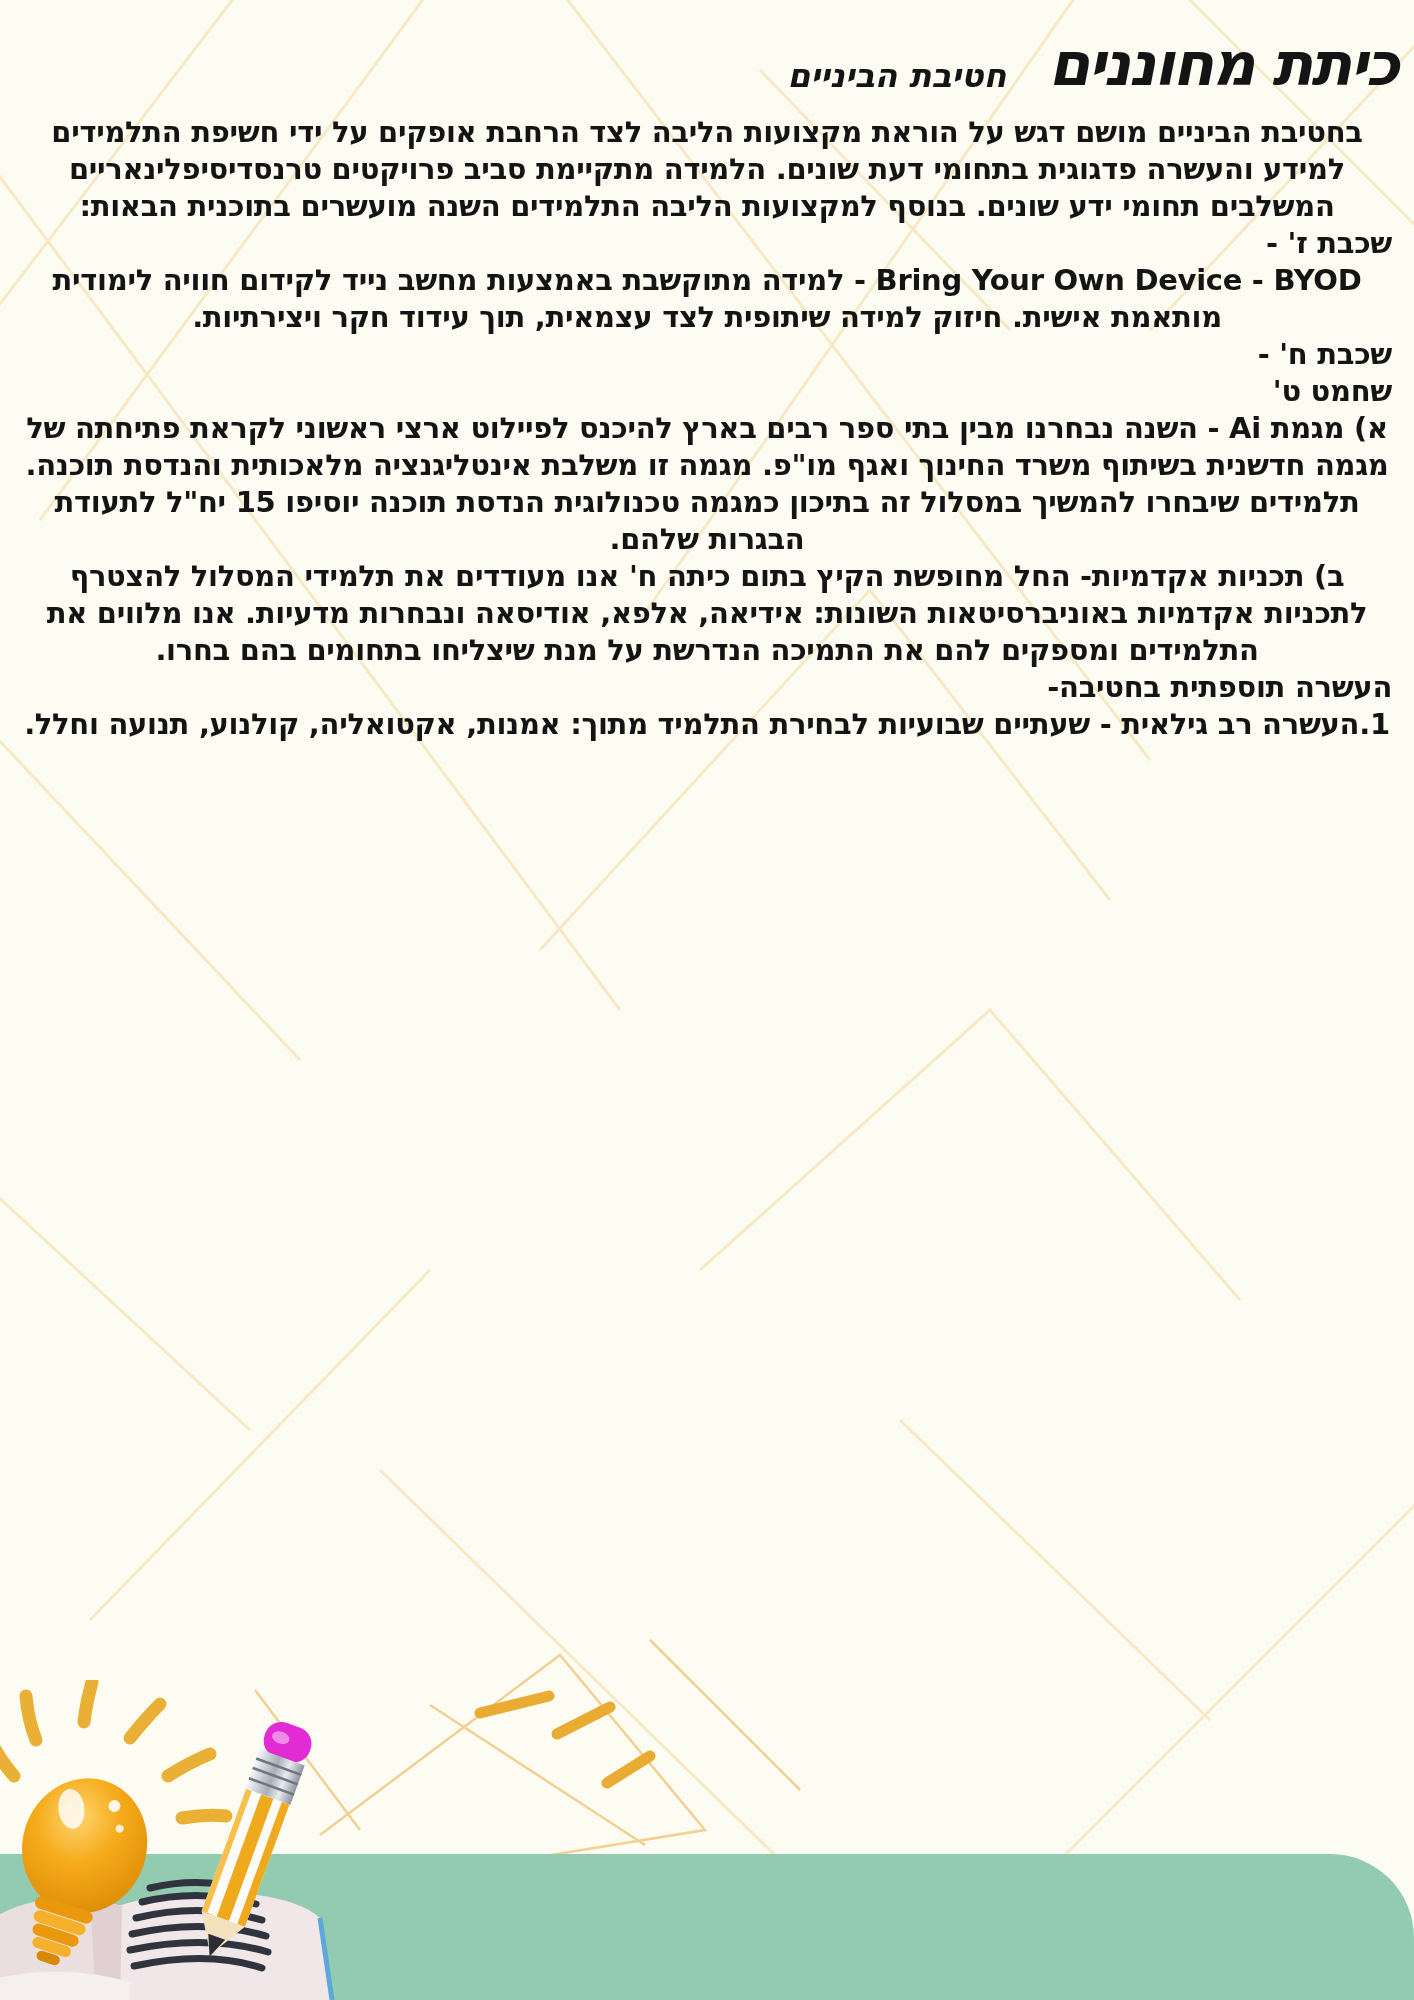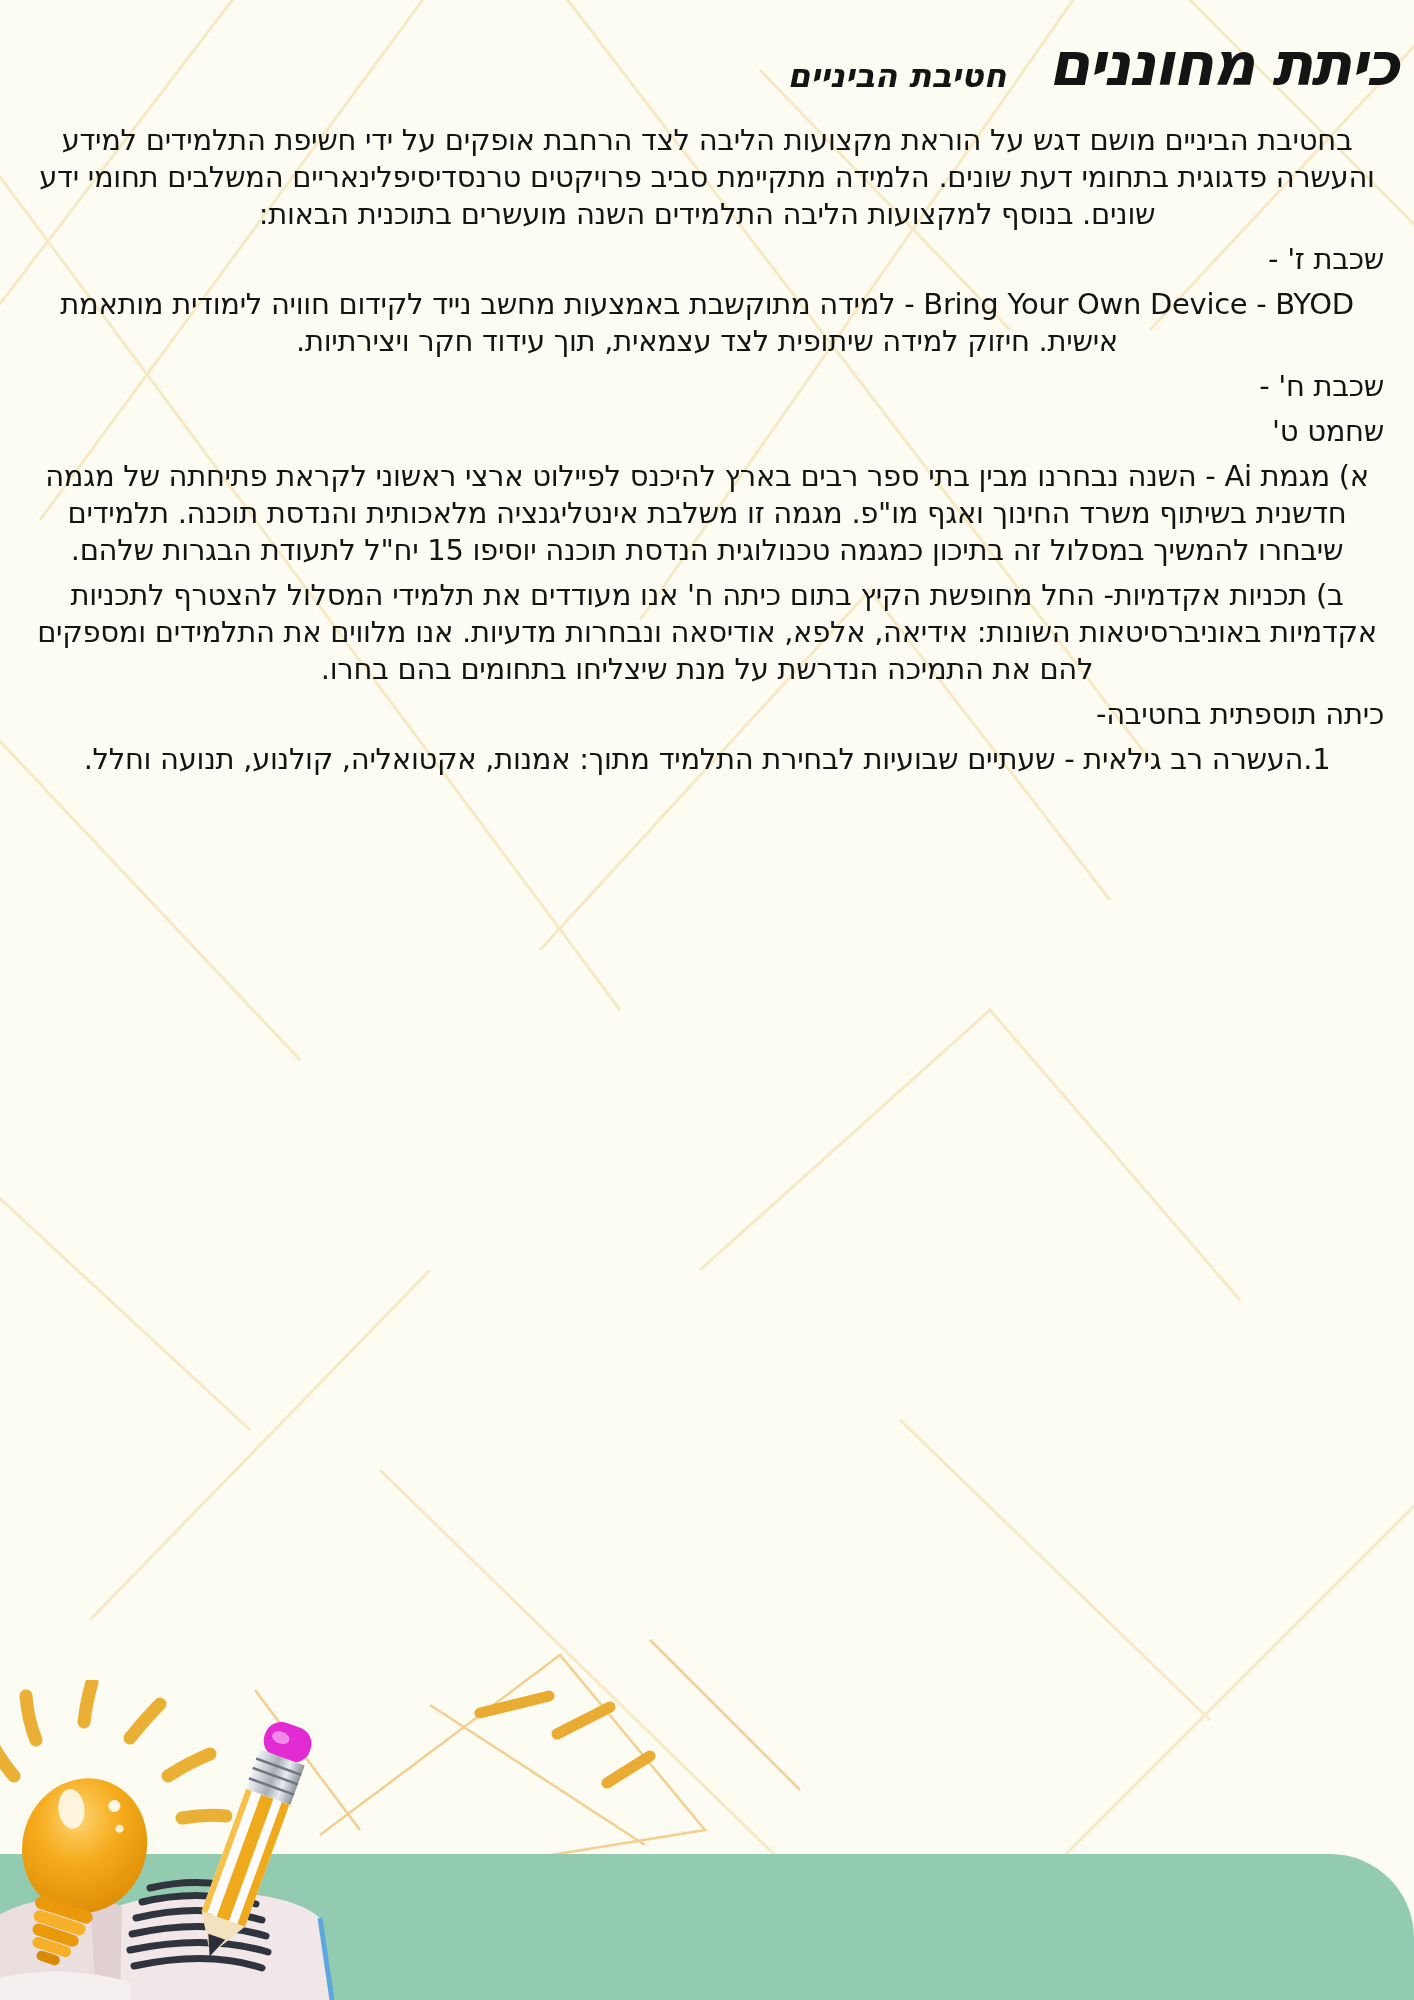--- a/index.html
+++ b/index.html
@@ -32,21 +32,21 @@
     font-size:33px;line-height:48px;font-style:italic;font-weight:700;
     white-space:nowrap;padding-bottom:6px;
   }
   .content{
     position:relative;z-index:3;
     direction:rtl;
     padding:8px 22px 0 22px;
     font-size:29px;line-height:37px;
     letter-spacing:-0.3px;
   }
-  .content p{margin:8px;}
+  .content p{margin:0;font-weight:bold;}
   .c{text-align:center;}
   .r{text-align:right;}
   .mt-a{margin-top:40px;}
   .mt-b{margin-top:90px;}
   .mt-c{margin-top:46px;}
   .mt-d{margin-top:56px;}
 </style>
 </head>
 <body>
 
@@ -167,17 +167,17 @@
 
     <p class="r mt-a">שכבת ז' -</p>
     <p class="c">BYOD ‏- Bring Your Own Device ‏- למידה מתוקשבת באמצעות מחשב נייד לקידום חוויה לימודית מותאמת אישית. חיזוק למידה שיתופית לצד עצמאית, תוך עידוד חקר ויצירתיות.</p>
 
     <p class="r mt-b">שכבת ח' -</p>
 
     <p class="r mt-b">שחמט ט'</p>
     <p class="c">א) מגמת Ai - השנה נבחרנו מבין בתי ספר רבים בארץ להיכנס לפיילוט ארצי ראשוני לקראת פתיחתה של מגמה חדשנית בשיתוף משרד החינוך ואגף מו"פ. מגמה זו משלבת אינטליגנציה מלאכותית והנדסת תוכנה. תלמידים שיבחרו להמשיך במסלול זה בתיכון כמגמה טכנולוגית הנדסת תוכנה יוסיפו 15 יח"ל לתעודת הבגרות שלהם.</p>
     <p class="c mt-c">ב) תכניות אקדמיות- החל מחופשת הקיץ בתום כיתה ח' אנו מעודדים את תלמידי המסלול להצטרף לתכניות אקדמיות באוניברסיטאות השונות: אידיאה, אלפא, אודיסאה ונבחרות מדעיות. אנו מלווים את התלמידים ומספקים להם את התמיכה הנדרשת על מנת שיצליחו בתחומים בהם בחרו.</p>
 
-    <p class="r mt-d">כיתה תוספתית בחטיבה-</p>
+    <p class="r mt-d">העשרה תוספתית בחטיבה-</p>
     <p class="c">1.העשרה רב גילאית - שעתיים שבועיות לבחירת התלמיד מתוך: אמנות, אקטואליה, קולנוע, תנועה וחלל.</p>
   </div>
 
 </div>
 
 </body></html>

